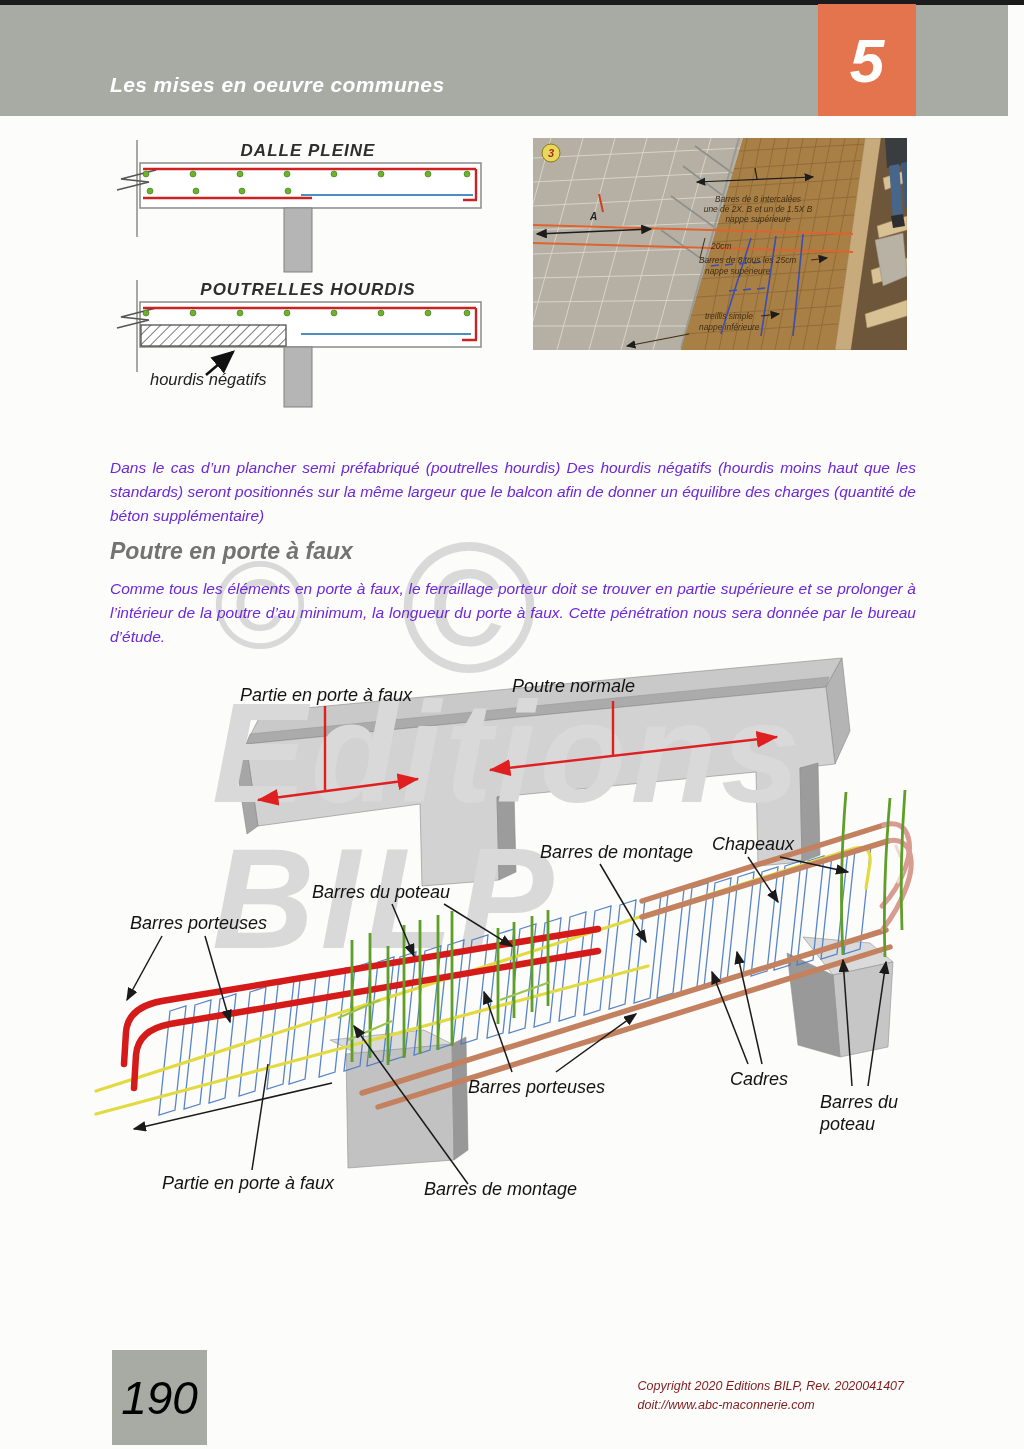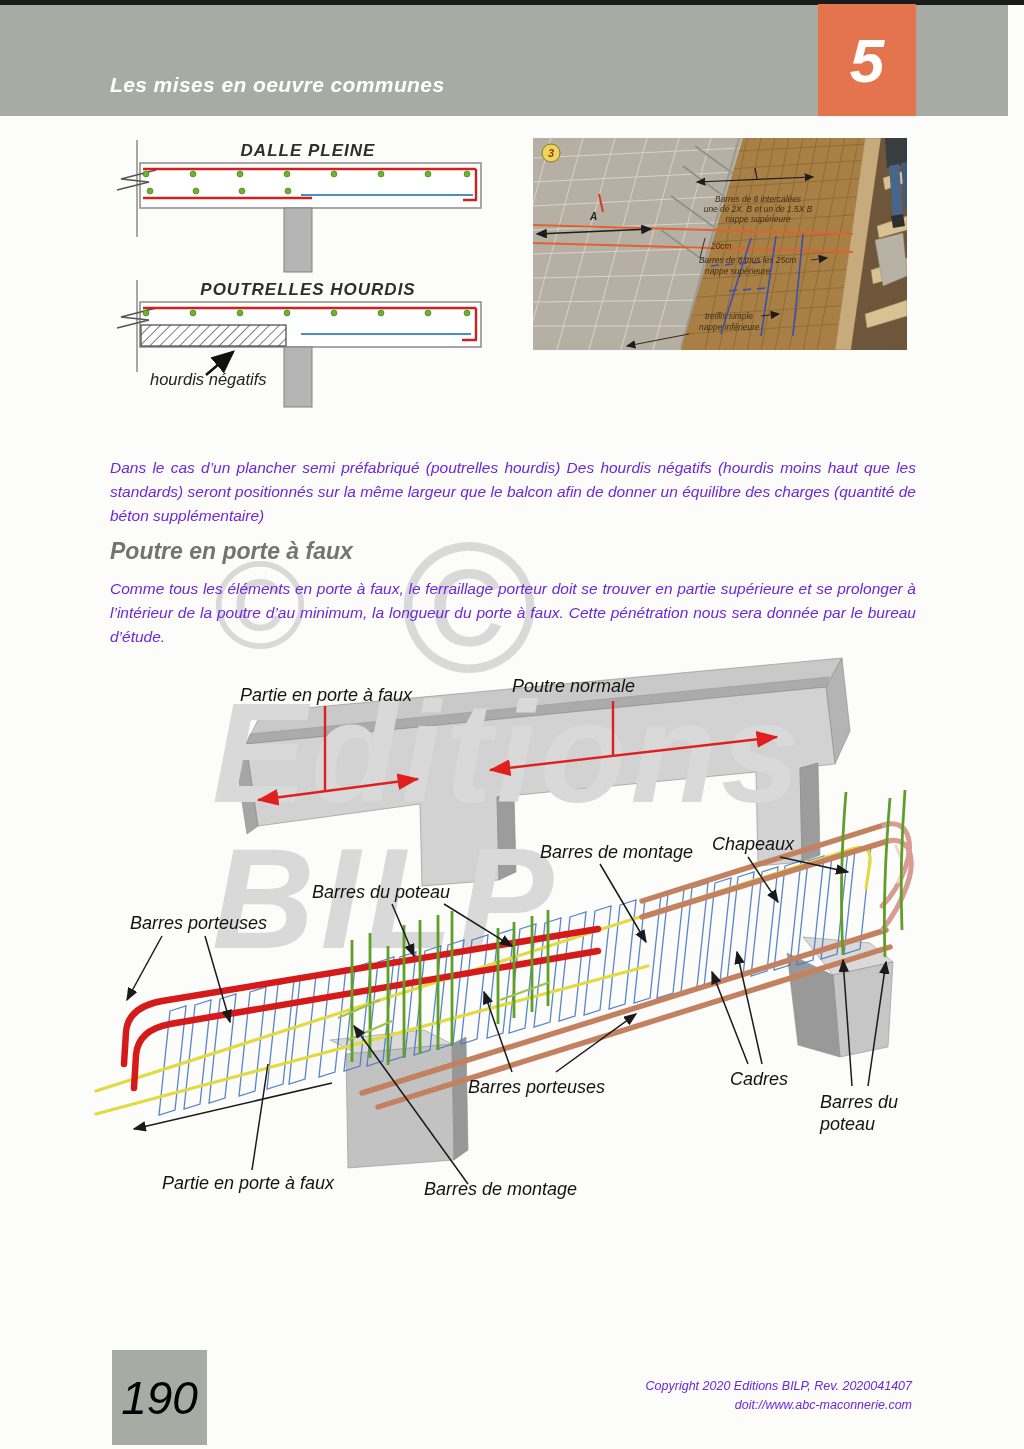--- a/index.html
+++ b/index.html
@@ -35,22 +35,22 @@
   }
   .p2 { top:577px; }
   .diagram { position:absolute; left:60px; top:520px; z-index:1; }
   .diagram text, .fig-slab text, .photo text { font-family:"Liberation Sans", sans-serif; }
   .page-num {
     position:absolute; left:112px; top:1350px; width:95px; height:95px; background:#a8aba4;
     color:#000000; font-size:46px; font-weight:400;
     display:flex; align-items:center; justify-content:center;
   }
   .copyright {
-    position:absolute; right:112px; top:1377px; text-align:right;
-    font-size:12.5px; line-height:19px; color:#6d28d9;
+    position:absolute; right:120px; top:1377px; 
+    font-size:12.5px; line-height:19px; color:#7f1d1d;
   }
 </style>
 </head>
 <body>
 
 <div class="page">
 
   <div class="topline"></div>
 
   <div class="chapter-header">

